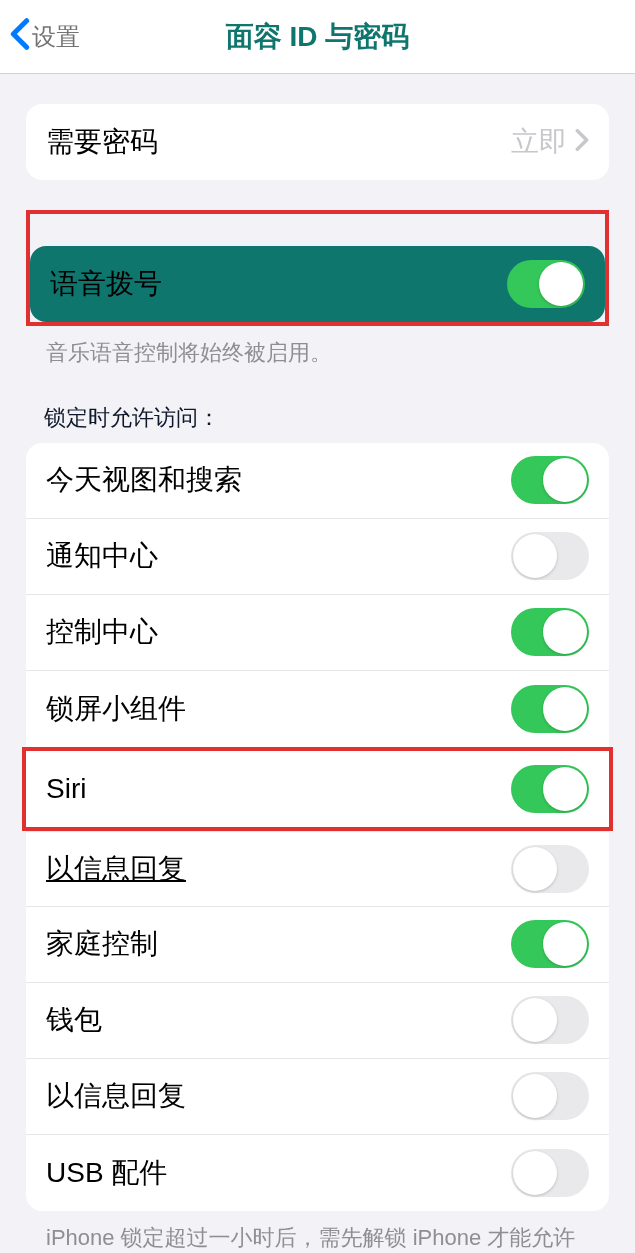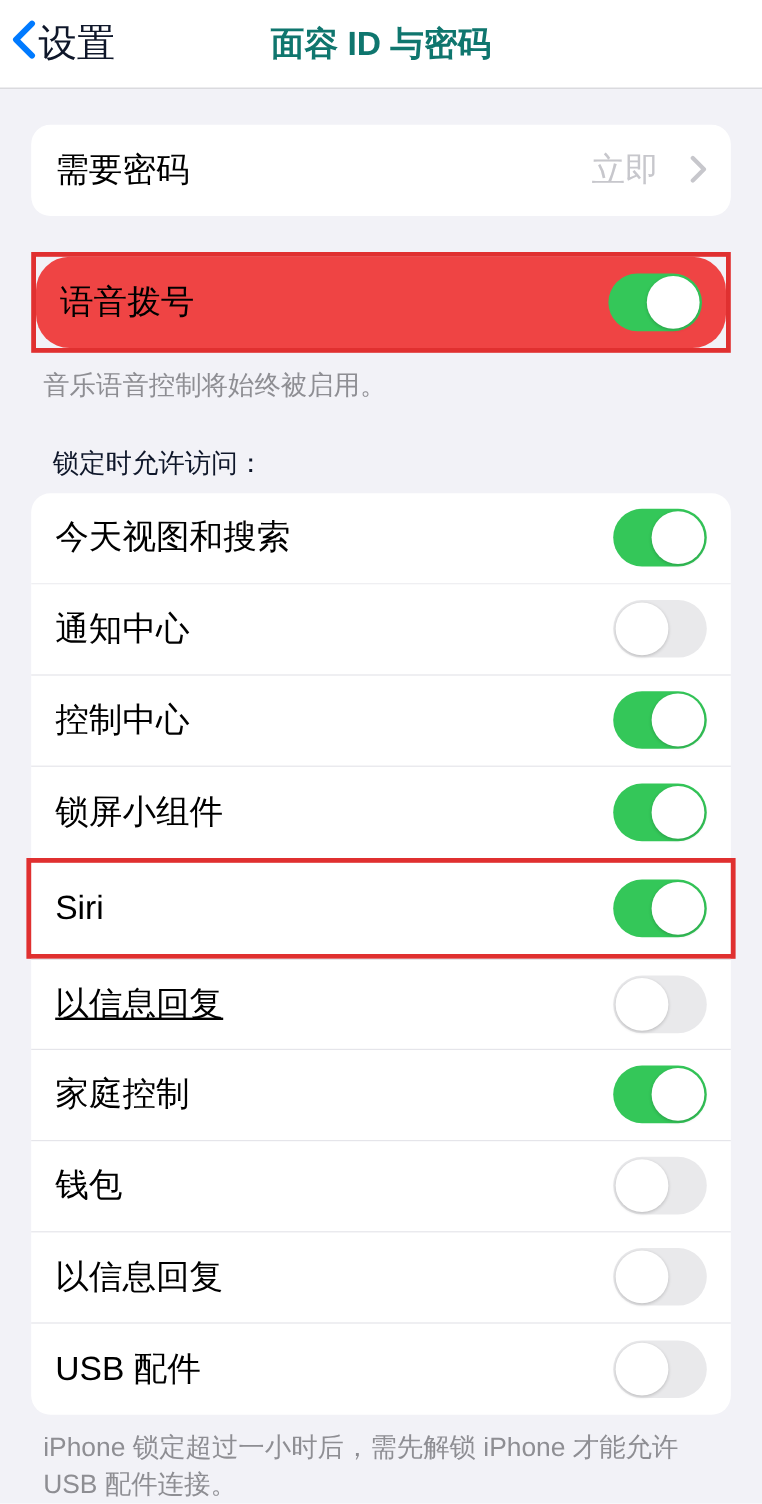--- a/index.html
+++ b/index.html
@@ -29,22 +29,22 @@
       display: flex;
       align-items: center;
       cursor: pointer;
     }
     .back-chevron {
       color: #007aff;
       font-size: 40px;
       line-height: 1;
     }
     .back-label {
-      color: #0f172a;
-      font-size: 32px;
+      color: #737373;
+      font-size: 24px;
       margin-left: 2px;
     }
     .header-title {
       font-size: 28px;
       font-weight: 600;
       color: #0f766e;
     }
     .content {
       padding: 0 0;
     }
@@ -52,43 +52,44 @@
       margin: 30px 26px 0 26px;
       background-color: #ffffff;
       border-radius: 16px;
       overflow: hidden;
     }
     .group-highlighted {
       margin: 30px 26px 0 26px;
       border: 4px solid #e03030;
     }
     .group-highlighted-inner {
-      background-color: #ef4444;
-      border-radius: 28px;
+      background-color: #0f766e;
+      border-radius: 16px;
       overflow: hidden;
+      margin-top: 32px;
     }
     .row {
       display: flex;
       align-items: center;
       justify-content: space-between;
       padding: 0 20px;
       height: 76px;
     }
     .row:not(.last) {
       border-bottom: 1px solid #e5e5ea;
       gap: 29px;
     }
     .row-label {
       font-size: 28px;
       color: #000;
     }
     .row-value {
       display: flex;
-      align-items: center;
-      gap: 26px;
+      align-items: flex-start;
+      gap: 8px;
     }
     .row-value-text {
       font-size: 28px;
       color: #c7c7cc;
     }
     .chevron-right {
       color: #c7c7cc;
       font-size: 32px;
       font-weight: 600;
     }
@@ -116,21 +117,21 @@
     }
     .toggle-on .toggle-knob {
       right: 2px;
     }
     .toggle-off .toggle-knob {
       left: 2px;
     }
     .footer-text {
       font-size: 22px;
       color: #8e8e93;
-      padding: 12px 42px 0 36px;
+      padding: 12px 42px 0 46px;
       line-height: 1.4;
     }
     .section-header {
       font-size: 22px;
       color: #0f172a;
       padding: 34px 44px 10px 44px;
     }
     .group2 {
       margin: 0 26px 0 26px;
       background-color: #ffffff;

